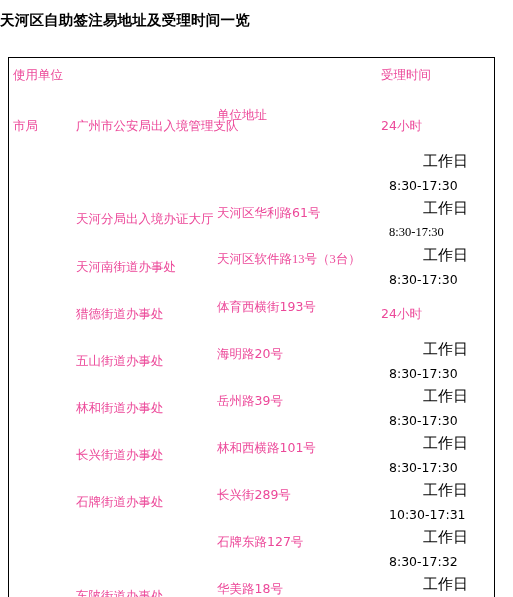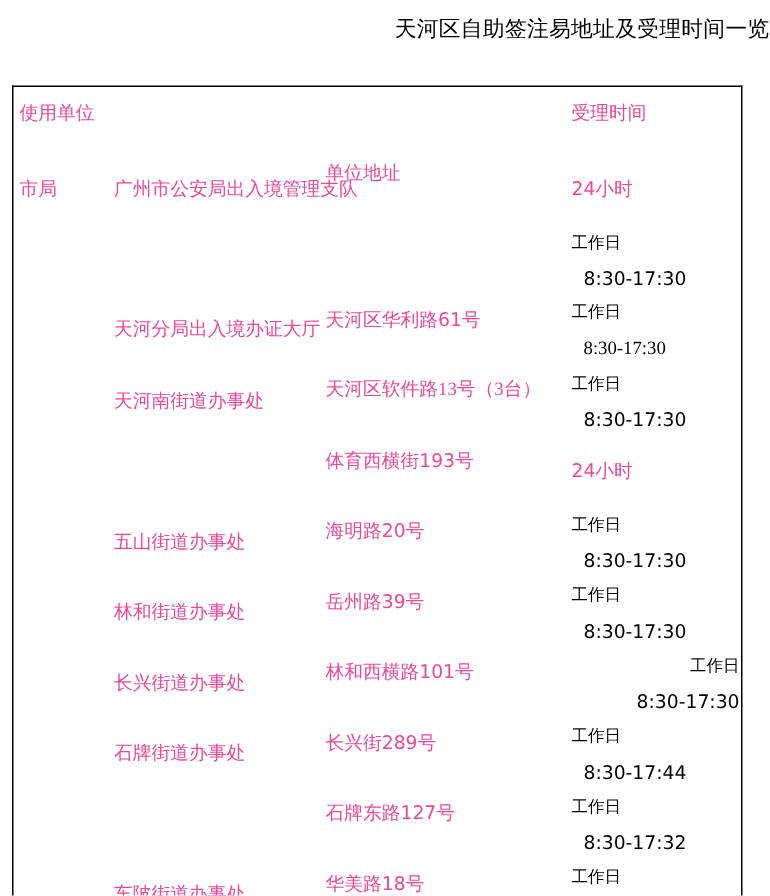--- a/index.html
+++ b/index.html
@@ -14,23 +14,23 @@
     color: #000000;
     overflow: hidden;
     position: relative;
   }
 
   .page-title {
     position: absolute;
     left: 0;
     top: 10px;
     width: 513px;
-    text-align: right;
+    text-align: left;
     font-size: 14.5px;
-    font-weight: normal;
+    font-weight: bold;
     letter-spacing: 0.2px;
     color: #000000;
     line-height: 20px;
     white-space: nowrap;
   }
 
   .table-frame {
     position: absolute;
     left: 8px;
     top: 57px;
@@ -77,23 +77,24 @@
   .cell.one-line { top: 13px; }
 
   
   .time-block {
     position: absolute;
     left: 372px;
     top: 2px;
     width: 112px;
   }
   .time-label {
-    font-size: 11px;
+    font-size: 15px;
     line-height: 17px;
     white-space: nowrap;
+    margin-left: 42px;
   }
   .time-hours {
     font-size: 12.5px;
     line-height: 17px;
     white-space: nowrap;
     padding-left: 8px;
     margin-top: 7px;
   }
 
   
@@ -137,53 +138,54 @@
       </div>
       <div class="row body-row" style="top: 187px;">
         <div class="cell col-unit">天河南街道办事处</div>
         <div class="cell col-addr">体育西横街193号</div>
         <div class="time-block">
           <div class="time-label">工作日</div>
           <div class="time-hours">8:30-17:30</div>
         </div>
       </div>
       <div class="row body-row" style="top: 234px;">
+        <div class="cell col-unit">猎德街道办事处</div>
         <div class="cell col-addr">海明路20号</div>
         <div class="cell col-time one-line">24小时</div>
       </div>
       <div class="row body-row" style="top: 281px;">
         <div class="cell col-unit">五山街道办事处</div>
         <div class="cell col-addr">岳州路39号</div>
         <div class="time-block">
           <div class="time-label">工作日</div>
           <div class="time-hours">8:30-17:30</div>
         </div>
       </div>
       <div class="row body-row" style="top: 328px;">
         <div class="cell col-unit">林和街道办事处</div>
         <div class="cell col-addr">林和西横路101号</div>
         <div class="time-block">
           <div class="time-label">工作日</div>
           <div class="time-hours">8:30-17:30</div>
         </div>
       </div>
-      <div class="row body-row" style="top: 375px; text-align: right;">
+      <div class="row body-row" style="top: 375px;">
         <div class="cell col-unit">长兴街道办事处</div>
         <div class="cell col-addr">长兴街289号</div>
         <div class="time-block">
           <div class="time-label">工作日</div>
           <div class="time-hours">8:30-17:30</div>
         </div>
       </div>
       <div class="row body-row" style="top: 422px; text-decoration: underline;">
         <div class="cell col-unit">石牌街道办事处</div>
         <div class="cell col-addr">石牌东路127号</div>
         <div class="time-block">
           <div class="time-label">工作日</div>
-          <div class="time-hours">8:30-17:44</div>
+          <div class="time-hours">10:30-17:31</div>
         </div>
       </div>
       <div class="row body-row" style="top: 469px;">
         <div class="cell col-addr">华美路18号</div>
         <div class="time-block">
           <div class="time-label">工作日</div>
           <div class="time-hours">8:30-17:32</div>
         </div>
       </div>
       <div class="row body-row" style="top: 516px;">

